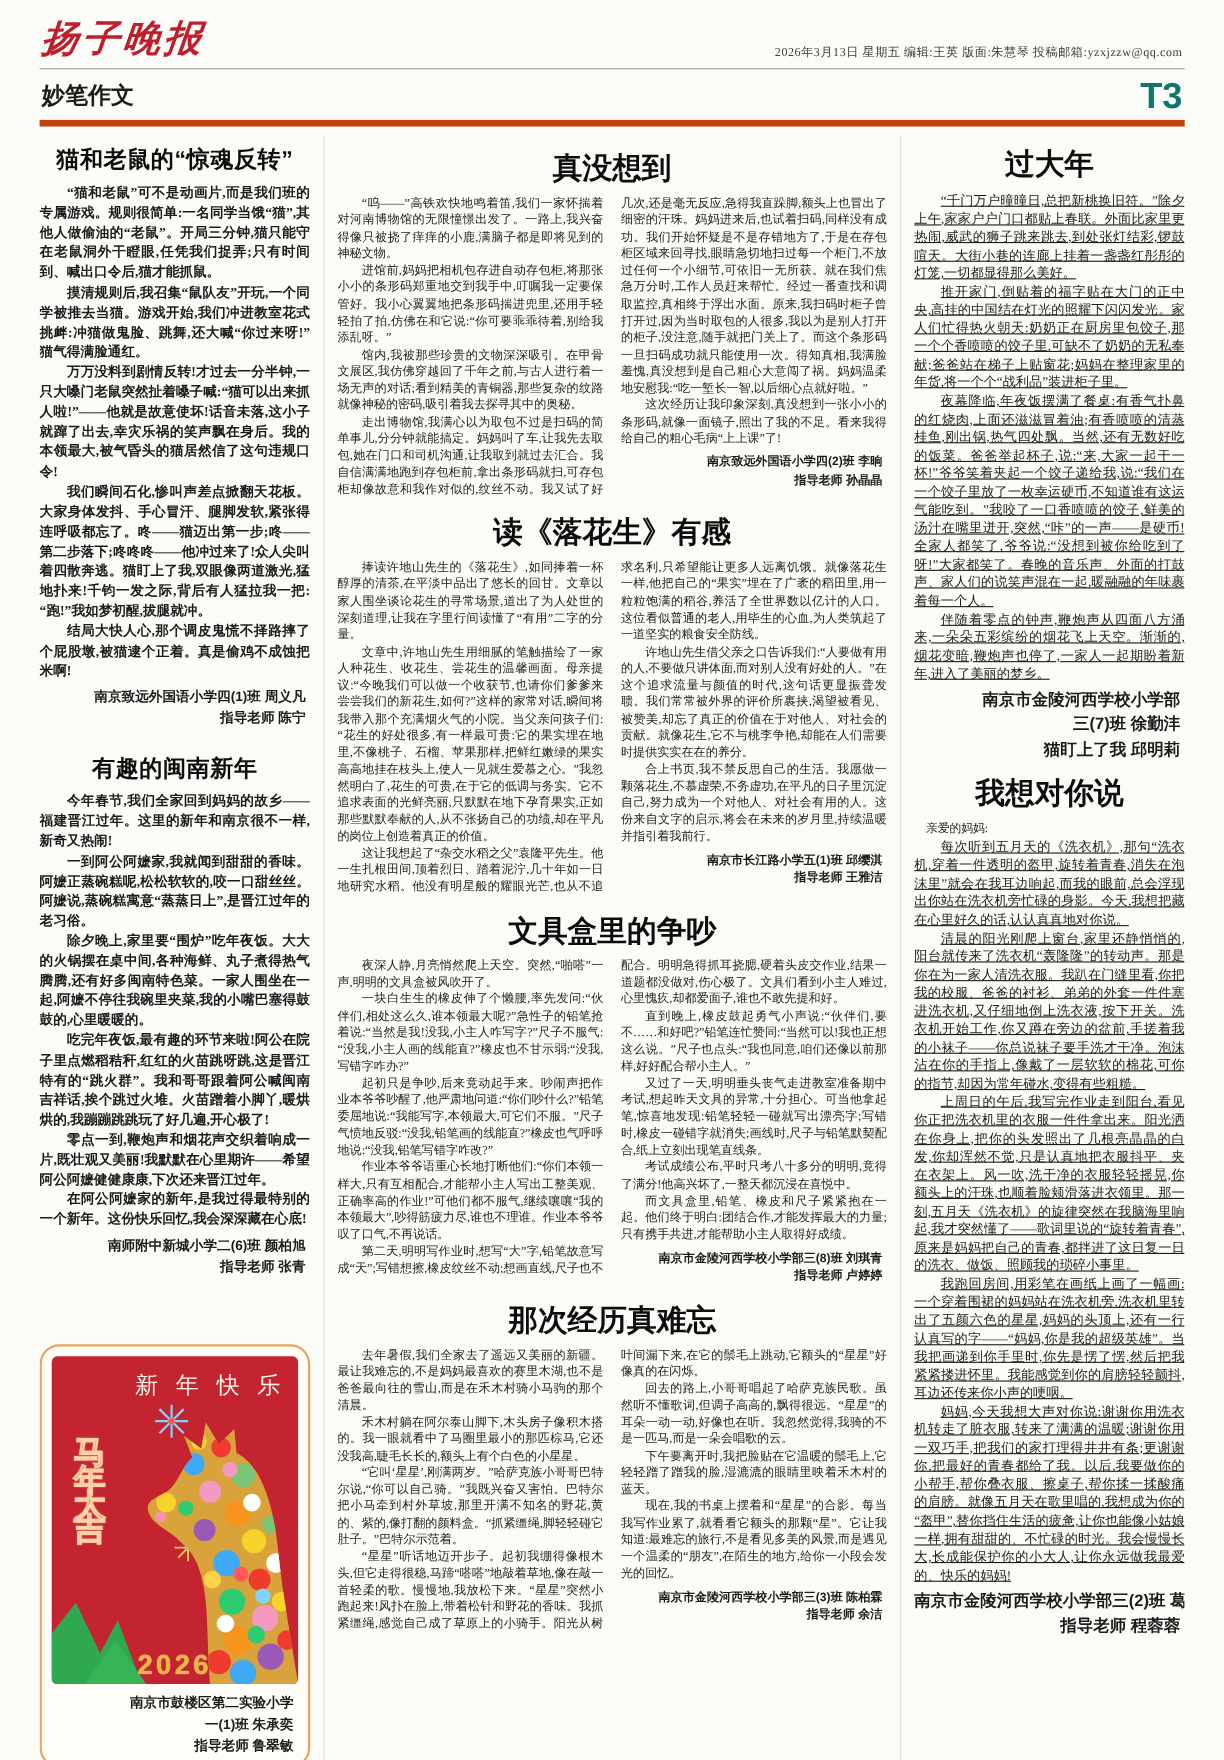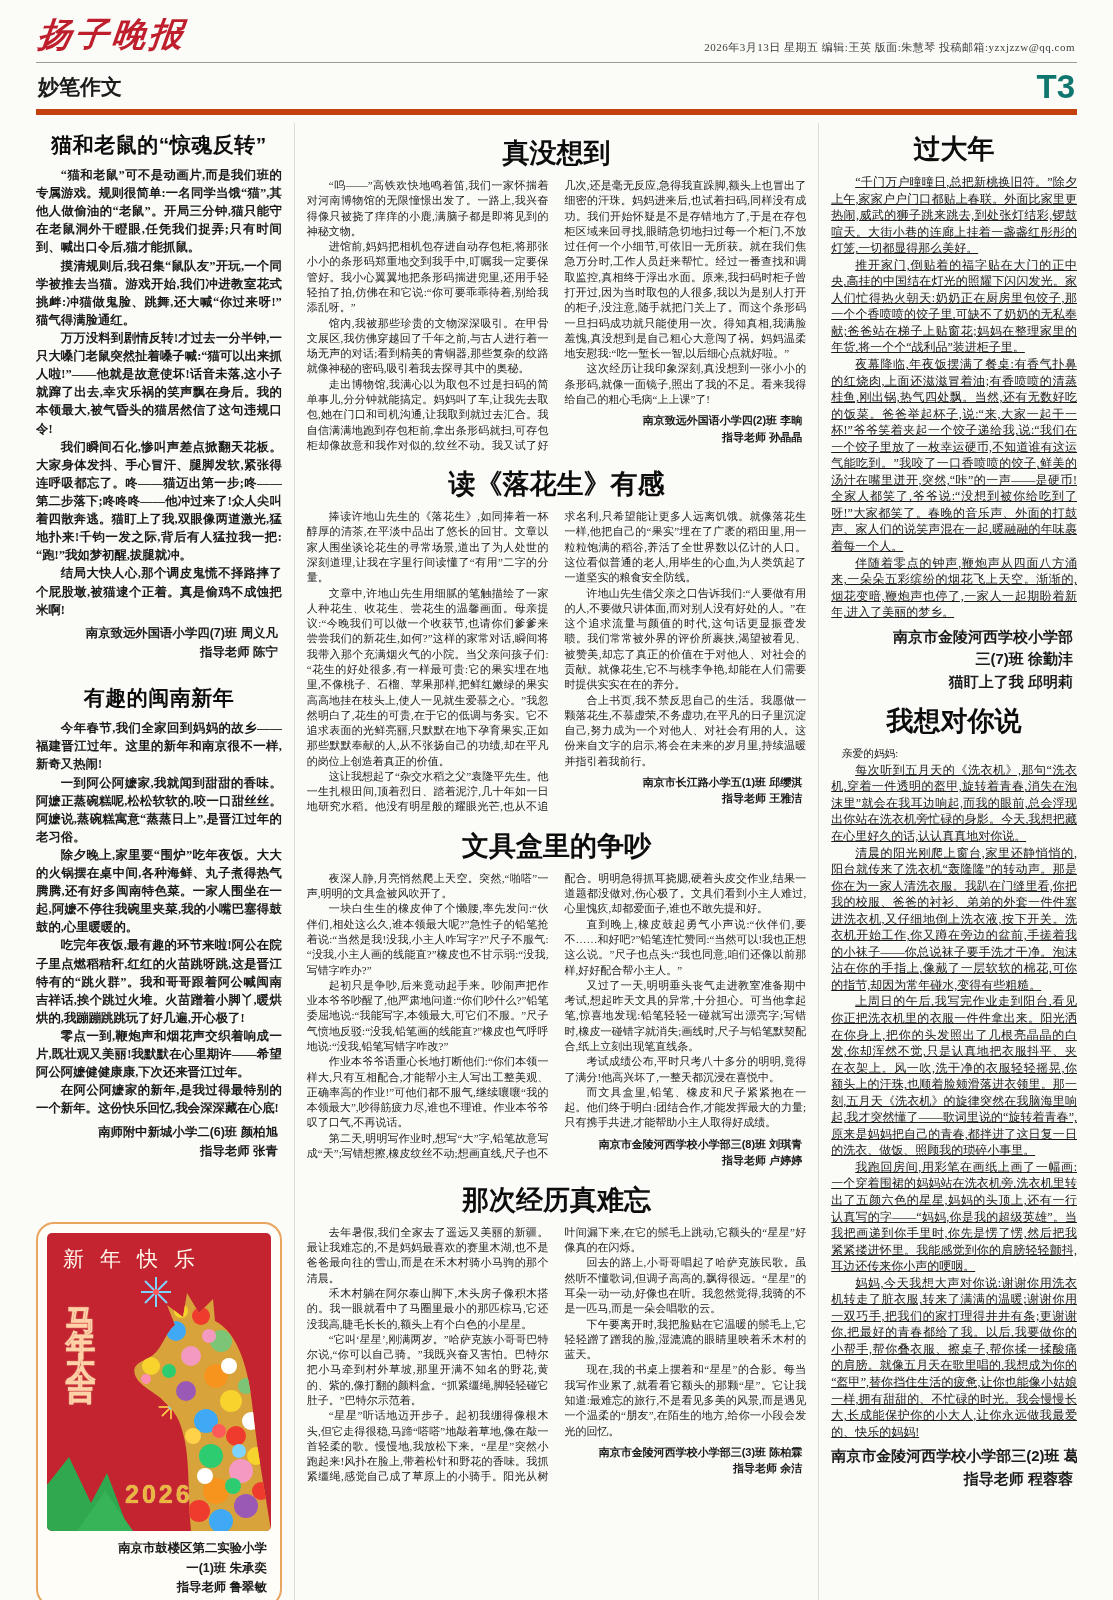--- a/index.html
+++ b/index.html
@@ -37,28 +37,28 @@
   .twocol{column-count:2;column-gap:16px;}
   .byline{text-align:right;font-weight:bold;margin:5px 4px 10px 0;font-family:"Liberation Sans",sans-serif;}
   .col1 .byline{font-size:12.4px;line-height:1.55;margin-bottom:14px;}
   .colc .byline{font-size:11px;line-height:1.5;}
   .col4 .byline{font-size:15px;line-height:1.5;}
   .bl-line{white-space:nowrap;}
   
   .art-card{margin:auto 0 6px;border:2px solid #e7a55f;border-radius:18px;
     padding:9px 9px 8px;background:#fffdf8;}
   .poster{position:relative;height:298px;background:#c32430;border-radius:5px;overflow:hidden;}
-  .poster-greeting{position:absolute;top:12px;left:0;right:0;text-align:left;
+  .poster-greeting{position:absolute;top:12px;left:0;right:0;text-align:right;
     color:#fff7ea;font-size:21px;letter-spacing:16px;text-indent:16px;
     font-family:"Liberation Sans",sans-serif;}
   .poster-motto{position:absolute;top:52px;left:14px;writing-mode:vertical-rl;
     font-size:29px;font-weight:bold;color:#a81423;letter-spacing:22px;
     -webkit-text-stroke:1px #ffd2a8;text-shadow:0 0 2px #ffddb0;
     font-family:"Liberation Sans",sans-serif;}
-  .poster-year{position:absolute;bottom:22px;left:78px;font-size:25px;font-weight:bold;
+  .poster-year{position:absolute;bottom:2px;left:78px;font-size:25px;font-weight:bold;
     color:#e9b73e;letter-spacing:3px;text-shadow:0 0 1px #fff2c8;
     font-family:"Liberation Sans",sans-serif;}
   .mountains{position:absolute;left:0;bottom:0;}
   .horse{position:absolute;right:0;bottom:0;}
   .burst{position:absolute;}
   .art-caption{font-size:12.4px;font-weight:bold;text-align:right;margin-top:8px;
     line-height:1.55;padding-right:4px;font-family:"Liberation Sans",sans-serif;}
 </style>
 </head>
 <body>
@@ -80,21 +80,21 @@
     <div class="col col1">
       <section class="article">
         <h2 class="headline">猫和老鼠的“惊魂反转”</h2>
         <div class="body">
           <p class="para">“猫和老鼠”可不是动画片,而是我们班的专属游戏。规则很简单:一名同学当饿“猫”,其他人做偷油的“老鼠”。开局三分钟,猫只能守在老鼠洞外干瞪眼,任凭我们捉弄;只有时间到、喊出口令后,猫才能抓鼠。</p>
             <p class="para">摸清规则后,我召集“鼠队友”开玩,一个同学被推去当猫。游戏开始,我们冲进教室花式挑衅:冲猫做鬼脸、跳舞,还大喊“你过来呀!”猫气得满脸通红。</p>
             <p class="para">万万没料到剧情反转!才过去一分半钟,一只大嗓门老鼠突然扯着嗓子喊:“猫可以出来抓人啦!”——他就是故意使坏!话音未落,这小子就蹿了出去,幸灾乐祸的笑声飘在身后。我的本领最大,被气昏头的猫居然信了这句违规口令!</p>
             <p class="para">我们瞬间石化,惨叫声差点掀翻天花板。大家身体发抖、手心冒汗、腿脚发软,紧张得连呼吸都忘了。咚——猫迈出第一步;咚——第二步落下;咚咚咚——他冲过来了!众人尖叫着四散奔逃。猫盯上了我,双眼像两道激光,猛地扑来!千钧一发之际,背后有人猛拉我一把:“跑!”我如梦初醒,拔腿就冲。</p>
             <p class="para">结局大快人心,那个调皮鬼慌不择路摔了个屁股墩,被猫逮个正着。真是偷鸡不成蚀把米啊!</p>
             <div class="byline">
-              <div class="bl-line">南京致远外国语小学四(7)班 周义凡</div>
+              <div class="bl-line">南京致远外国语小学四(1)班 周义凡</div>
               <div class="bl-line">指导老师 陈宁</div>
             </div>
         </div>
       </section>
 
       <section class="article">
         <h2 class="headline">有趣的闽南新年</h2>
         <div class="body">
           <p class="para">今年春节,我们全家回到妈妈的故乡——福建晋江过年。这里的新年和南京很不一样,新奇又热闹!</p>
             <p class="para">一到阿公阿嬷家,我就闻到甜甜的香味。阿嬷正蒸碗糕呢,松松软软的,咬一口甜丝丝。阿嬷说,蒸碗糕寓意“蒸蒸日上”,是晋江过年的老习俗。</p>

